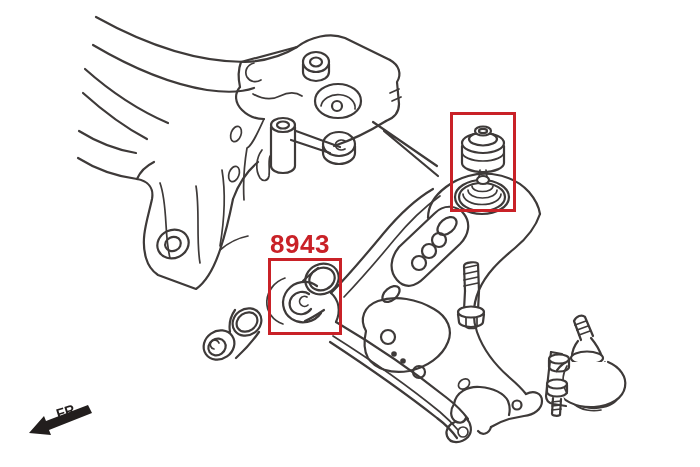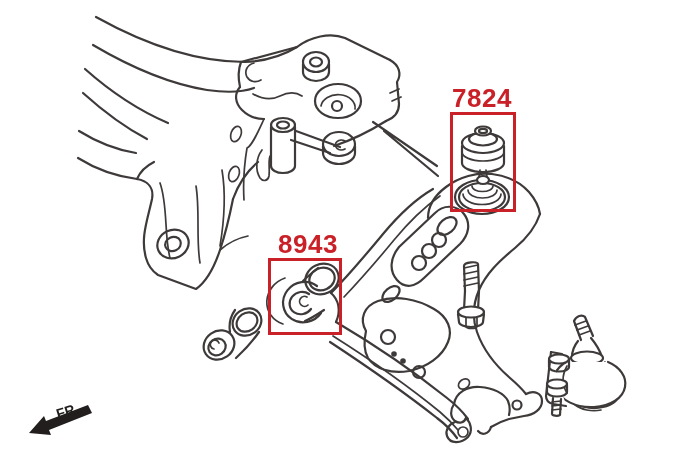--- a/index.html
+++ b/index.html
@@ -213,17 +213,16 @@
       <path class="thin" d="M 552,402 L 561,401 M 552,406 L 561,405 M 552,410 L 561,409"></path>
     </g>
 
     <g>
       <polygon class="solid-black" points="88,405 46,421 44,416 29,433 51,435 49,430 92,413"></polygon>
       <text x="58" y="419" transform="rotate(-17 58 419)">FR.</text>
     </g>
   </svg>
 
   <div class="callout-box" style="left: 450px; top: 112px; width: 66px; height: 100px;"></div>
-  <div class="callout-label" style="left: 442px; top: 85px; width: 80px;">7824</div>
 
   <div class="callout-box" style="left: 268px; top: 258px; width: 74px; height: 77px;"></div>
-  <div class="callout-label" style="left: 268px; top: 231px; width: 80px;">8943</div>
+  <div class="callout-label" style="left: 260px; top: 231px; width: 80px;">8943</div>
 </div>
 
 </body></html>

